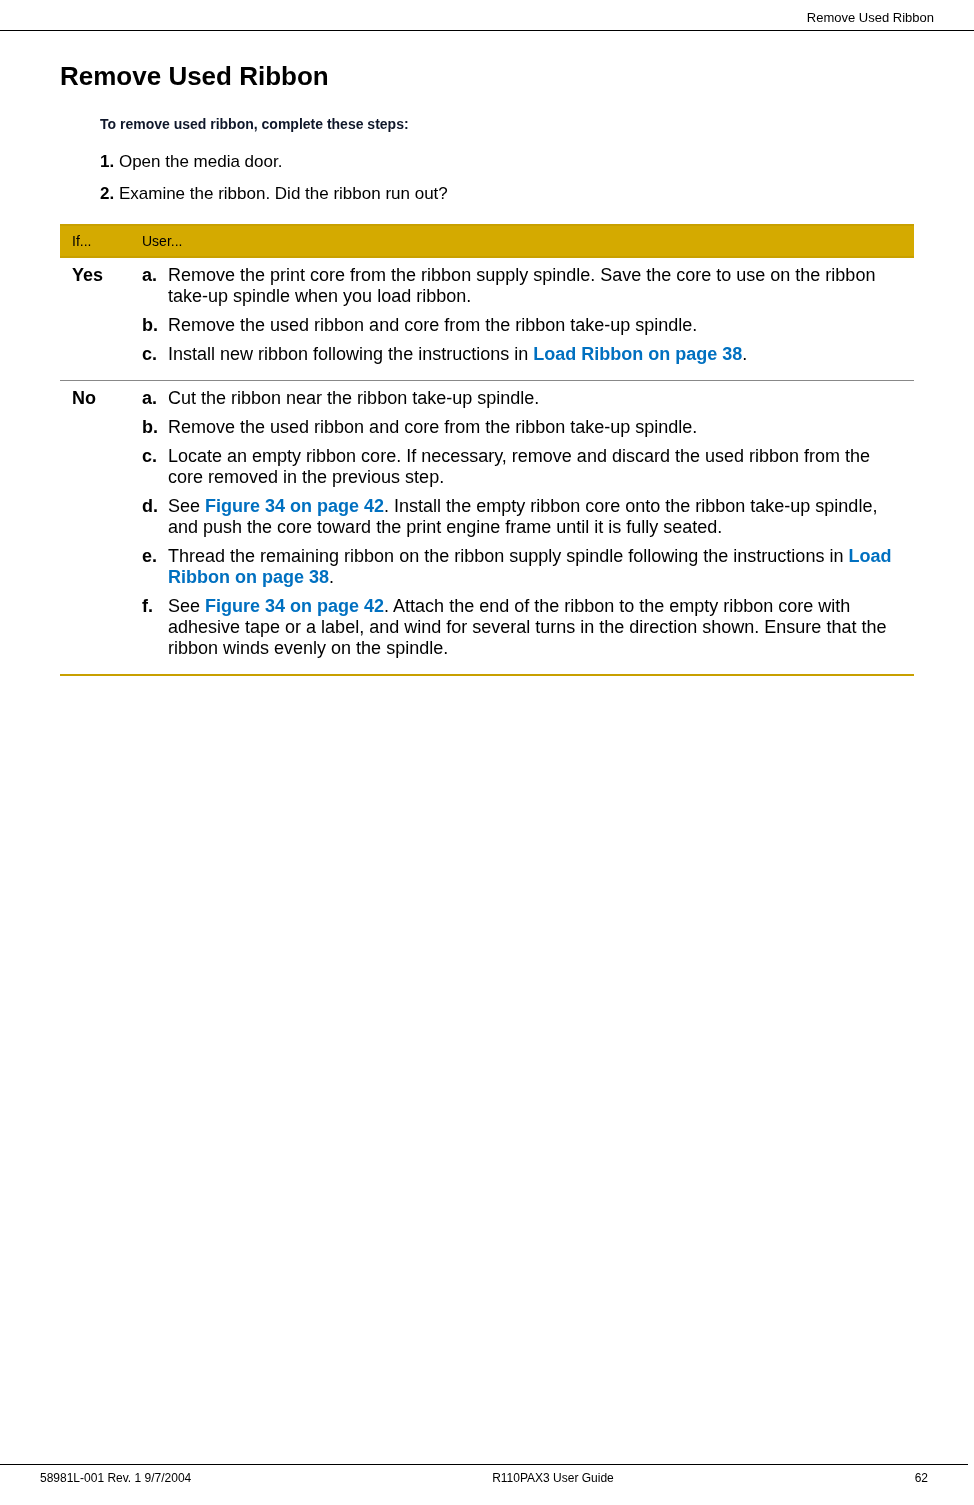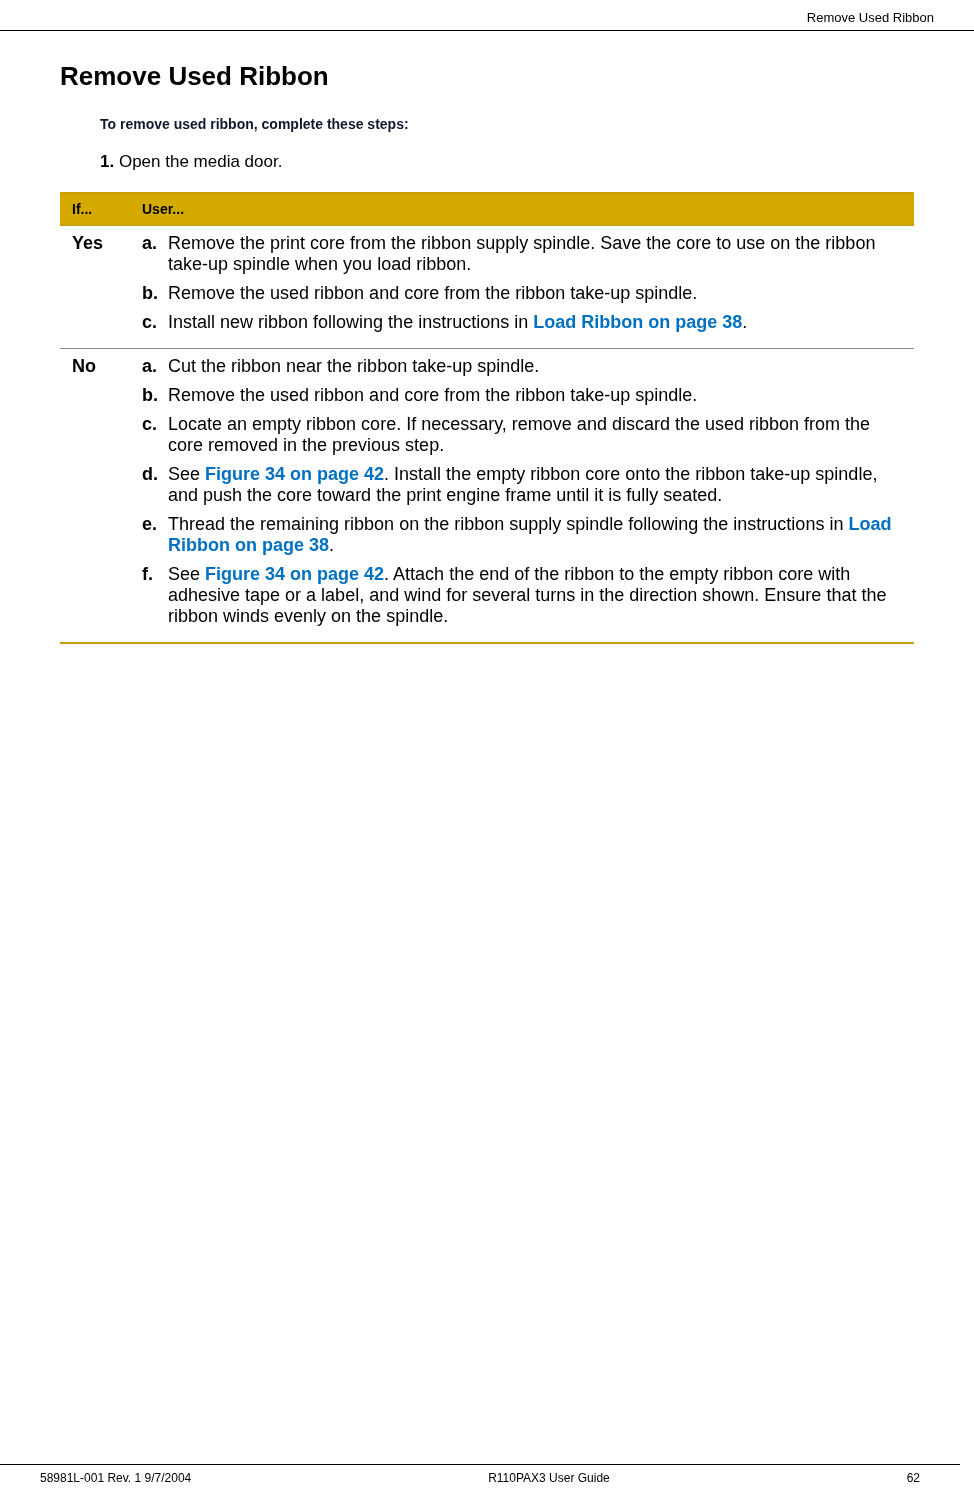--- a/index.html
+++ b/index.html
@@ -83,21 +83,21 @@
       width: 100%;
       border-collapse: collapse;
       margin-bottom: 20px;
       border-top: 2px solid #c8a000;
       border-bottom: 2px solid #c8a000;
     }
 
     .decision-table th {
       background-color: #d4aa00;
       color: #000;
-      font-weight: bold;
+      font-weight: normal;
       font-size: 14px;
       padding: 7px 12px;
       text-align: left;
       border-bottom: 2px solid #c8a000;
     }
 
     .decision-table td {
       padding: 7px 12px;
       font-size: 18px;
       vertical-align: top;
@@ -136,21 +136,21 @@
     .link-text {
       color: #0070c0;
       text-decoration: none;
       font-weight: bold;
     }
 
     .footer {
       position: absolute;
       bottom: 20px;
       left: 0;
-      right: 14px;
+      right: 6px;
       display: flex;
       justify-content: space-between;
       padding: 0 40px;
       font-size: 12px;
       color: #000;
       border-top: 1px solid #000;
       padding-top: 6px;
     }
 
     .yes-row td {
@@ -173,20 +173,24 @@
   <div class="content">
 
     <h1 class="page-heading">Remove Used Ribbon</h1>
 
     <p class="section-intro">To remove used ribbon, complete these steps:</p>
 
     <ol class="step-list">
       <li>
         <span class="step-number">1.</span>
         <span> Open the media door.</span>
+      </li>
+      <li>
+        <span class="step-number">2.</span>
+        <span> Examine the ribbon. Did the ribbon run out?</span>
       </li>
     </ol>
 
     <table class="decision-table">
       <thead>
         <tr>
           <th>If...</th>
           <th>User...</th>
         </tr>
       </thead>

